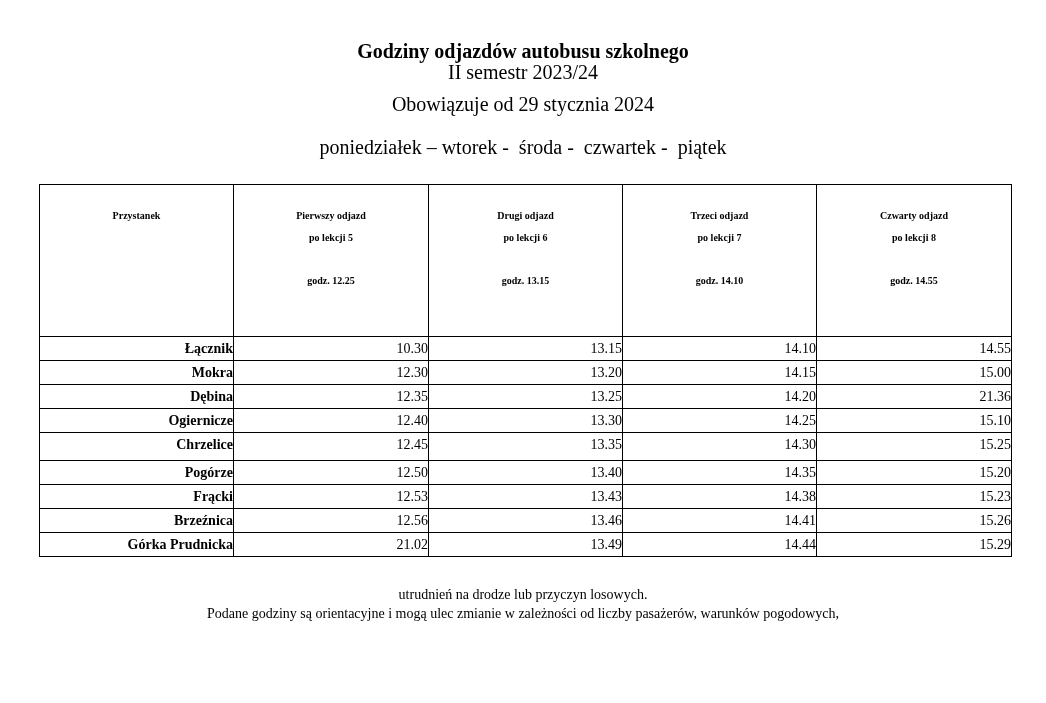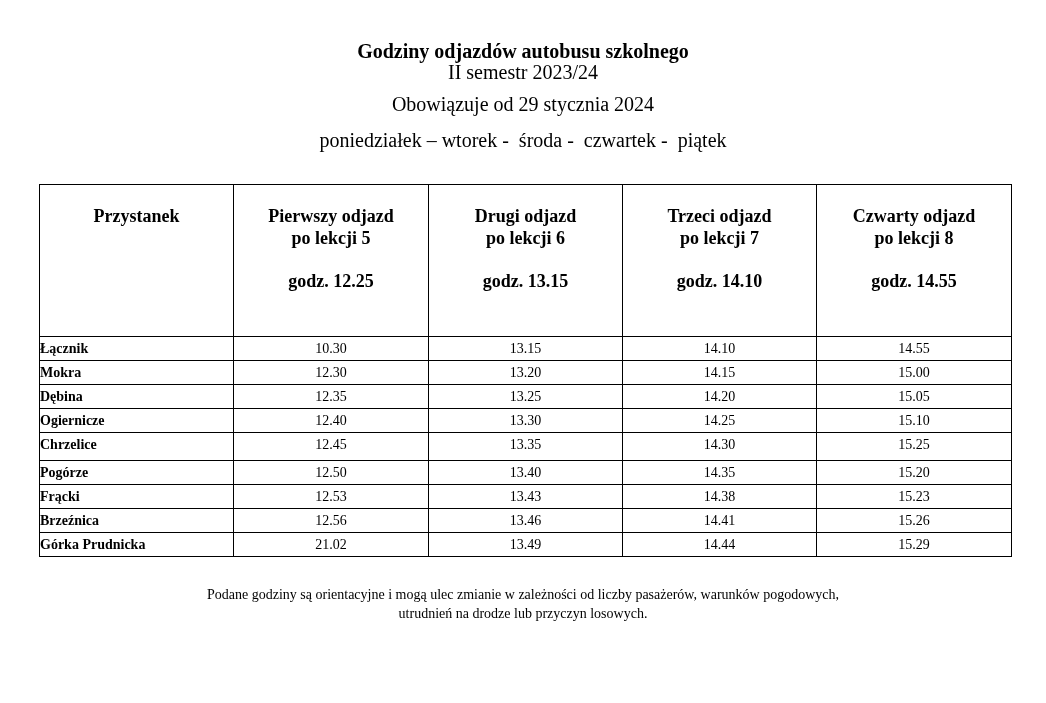--- a/index.html
+++ b/index.html
@@ -28,21 +28,21 @@
       font-weight: bold;
     }
     .subtitle {
       top: 62px;
       text-align: center;
     }
     .valid-from {
       top: 94px;
     }
     .days {
-      top: 130px;
+      top: 137px;
       white-space: pre;
     }
     table.timetable {
       position: absolute;
       left: 39px;
       top: 184px;
       width: 972px;
       border-collapse: collapse;
       table-layout: fixed;
       font-size: 14px;
@@ -54,37 +54,38 @@
     table.timetable col.c0 { width: 194px; }
     table.timetable col.c1 { width: 195px; }
     table.timetable col.c2 { width: 194px; }
     table.timetable col.c3 { width: 194px; }
     table.timetable col.c4 { width: 195px; }
     tr.header-row th {
       height: 151px;
       vertical-align: top;
       font-weight: bold;
       text-align: center;
-      font-size: 18px;
+      font-size: 10px;
       line-height: 22px;
     }
     th .hcell {
       padding-top: 20px;
     }
     th .hline {
       display: block;
     }
     th .hgap {
       display: block;
       height: 21px;
     }
     tr.data-row td {
       height: 23px;
       line-height: 23px;
       vertical-align: top;
+      text-align: right;
     }
     tr.data-row.tall td {
       height: 27px;
     }
     td.stop-name {
       font-weight: bold;
       text-align: left;
       padding-left: 3px;
     }
     td.time {
@@ -171,21 +172,21 @@
       <td class="time">12.30</td>
       <td class="time">13.20</td>
       <td class="time">14.15</td>
       <td class="time">15.00</td>
     </tr>
     <tr class="data-row">
       <td class="stop-name">Dębina</td>
       <td class="time">12.35</td>
       <td class="time">13.25</td>
       <td class="time">14.20</td>
-      <td class="time">15.05</td>
+      <td class="time">21.36</td>
     </tr>
     <tr class="data-row">
       <td class="stop-name">Ogiernicze</td>
       <td class="time">12.40</td>
       <td class="time">13.30</td>
       <td class="time">14.25</td>
       <td class="time">15.10</td>
     </tr>
     <tr class="data-row tall">
       <td class="stop-name">Chrzelice</td>
@@ -219,15 +220,15 @@
       <td class="stop-name">Górka Prudnicka</td>
       <td class="time">21.02</td>
       <td class="time">13.49</td>
       <td class="time">14.44</td>
       <td class="time">15.29</td>
     </tr>
   </tbody>
 </table>
 
 <div class="note">
+  <span>utrudnień na drodze lub przyczyn losowych.</span>
   <span>Podane godziny są orientacyjne i mogą ulec zmianie w zależności od liczby pasażerów, warunków pogodowych,</span>
-  <span>utrudnień na drodze lub przyczyn losowych.</span>
 </div>
 
 </body></html>

